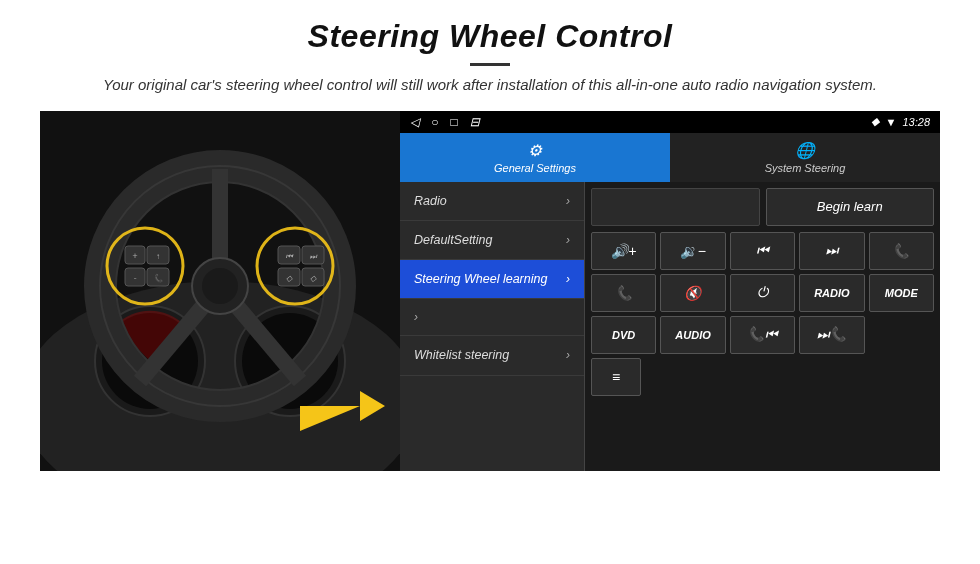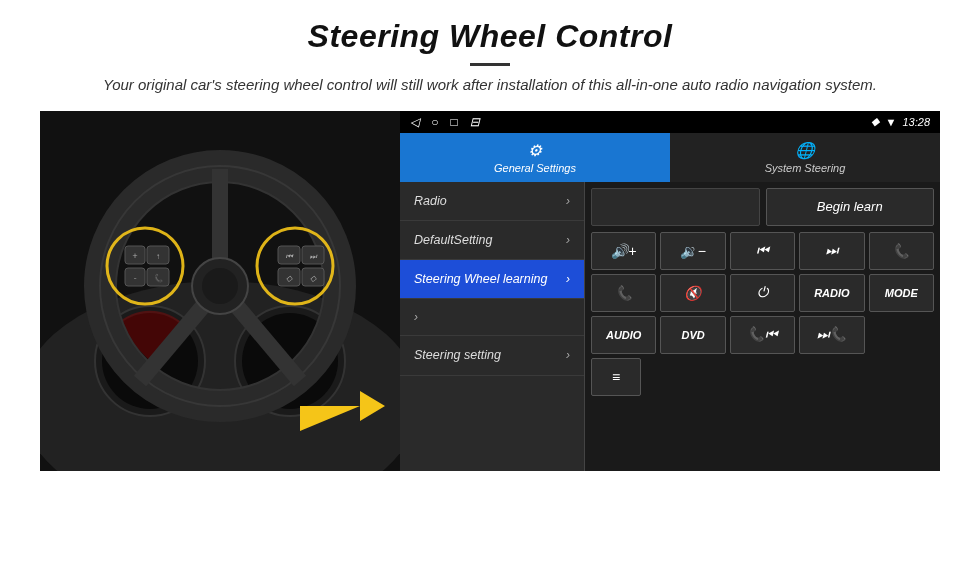--- a/index.html
+++ b/index.html
@@ -361,21 +361,21 @@
             <span class="chevron">›</span>
           </div>
           <div class="menu-item active">
             <span class="menu-item-text">Steering Wheel learning</span>
             <span class="chevron">›</span>
           </div>
           <div class="menu-item">
             <span class="chevron">›</span>
           </div>
           <div class="menu-item">
-            <span class="menu-item-text">Steering setting</span>
+            <span class="menu-item-text">Whitelist steering</span>
             <span class="chevron">›</span>
           </div>
         </div>
 
         <div class="right-panel">
 
           <div class="top-row">
             <div class="empty-box"></div>
             <div class="begin-learn-btn">
               <span>Begin learn</span>
@@ -413,24 +413,24 @@
             <div class="ctrl-btn text-btn">
               <span>RADIO</span>
             </div>
             <div class="ctrl-btn text-btn">
               <span>MODE</span>
             </div>
           </div>
 
           <div class="btn-grid">
             <div class="ctrl-btn text-btn">
+              <span>DVD</span>
+            </div>
+            <div class="ctrl-btn text-btn">
               <span>AUDIO</span>
-            </div>
-            <div class="ctrl-btn text-btn">
-              <span>DVD</span>
             </div>
             <div class="ctrl-btn">
               <span>📞⏮</span>
             </div>
             <div class="ctrl-btn">
               <span>⏭📞</span>
             </div>
           </div>
 
           <div class="bottom-row">

